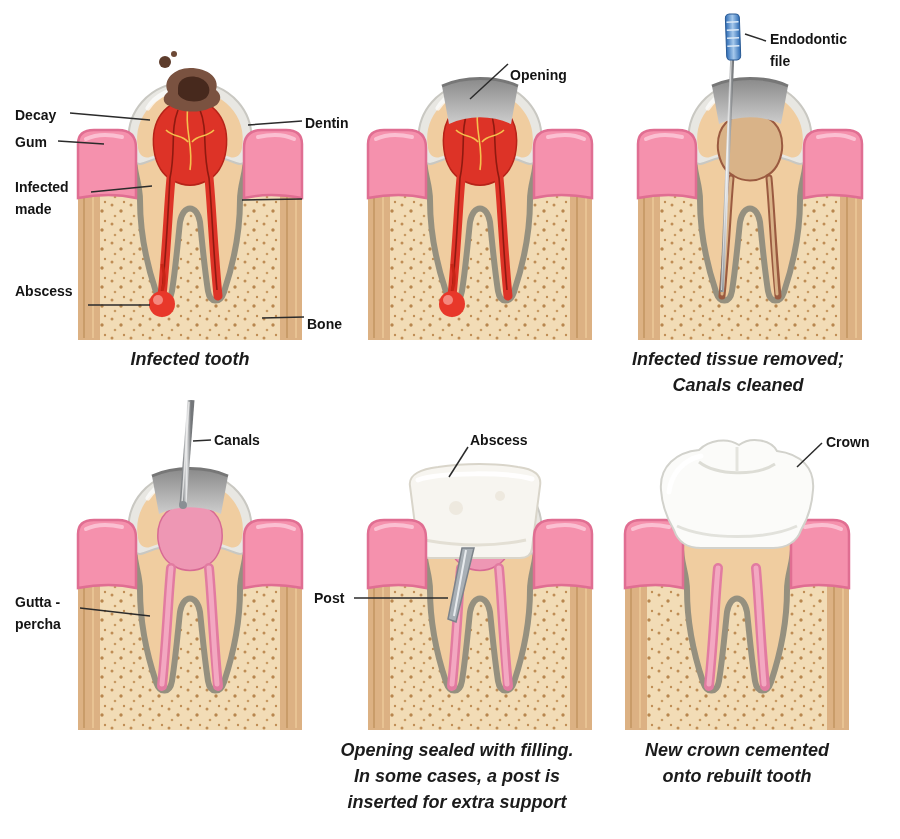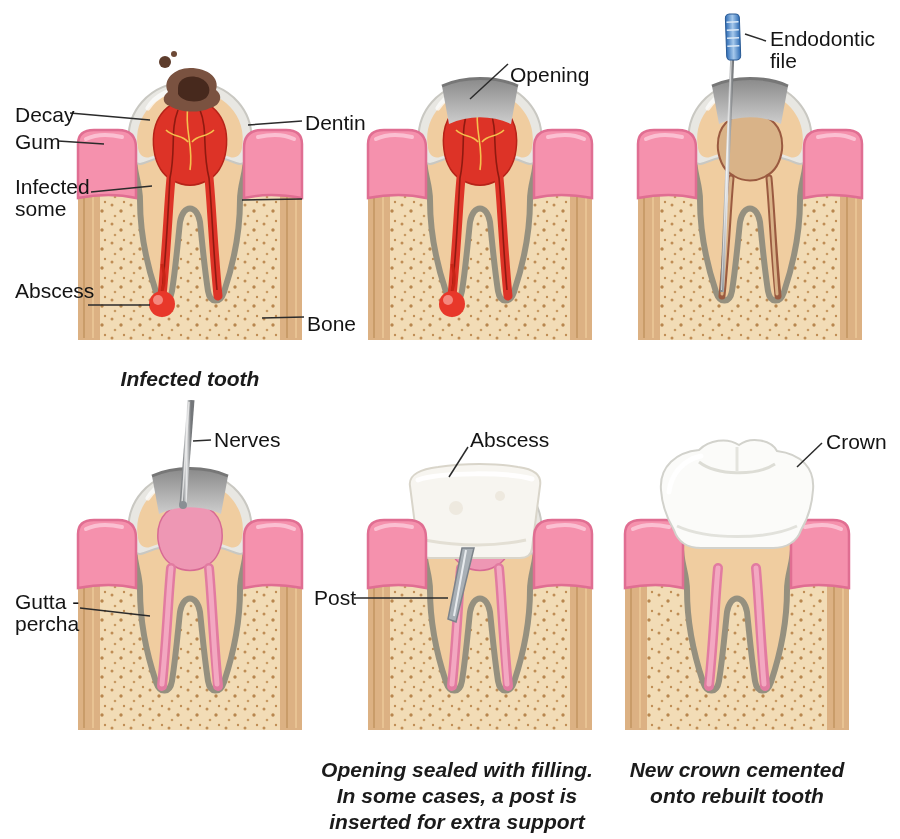--- a/index.html
+++ b/index.html
@@ -7,35 +7,35 @@
   body {
     background:#ffffff;
     font-family:"Liberation Sans", sans-serif;
     position:relative;
     overflow:hidden;
   }
   #stage { position:absolute; inset:0; background:#ffffff; }
   .art { position:absolute; }
   .label {
     position:absolute;
-    font-size:21px;
+    font-size:14px;
     line-height:22px;
     color:#141414;
     white-space:pre-line;
+    font-weight:bold;
   }
   .caption {
     position:absolute;
-    font-size:21px;
+    font-size:18px;
     line-height:26px;
     font-weight:700;
     font-style:italic;
     color:#1b1b1b;
     text-align:center;
     white-space:pre-line;
-    margin-top:20px;
   }
   #leaders { position:absolute; left:0; top:0; pointer-events:none; }
   #leaders line { stroke:#2b2b2b; stroke-width:1.5; }
 </style>
 </head>
 <body>
 
 <div id="stage">
 
   <svg width="0" height="0" style="position:absolute" aria-hidden="true">
@@ -250,39 +250,41 @@
     <line x1="211" y1="440" x2="193" y2="441"></line>
     <line x1="80" y1="608" x2="150" y2="616"></line>
     <line x1="468" y1="447" x2="449" y2="477"></line>
     <line x1="354" y1="598" x2="448" y2="598"></line>
     <line x1="822" y1="443" x2="797" y2="467"></line>
   </svg>
 
   <div class="label" style="left:15px;top:104px">Decay</div>
   <div class="label" style="left:15px;top:131px">Gum</div>
   <div class="label" style="left:15px;top:176px">Infected
-some</div>
+made</div>
   <div class="label" style="left:15px;top:280px">Abscess</div>
   <div class="label" style="left:305px;top:112px">Dentin</div>
   <div class="label" style="left:307px;top:313px">Bone</div>
 
   <div class="label" style="left:510px;top:64px">Opening</div>
 
   <div class="label" style="left:770px;top:28px">Endodontic
 file</div>
 
-  <div class="label" style="left:214px;top:429px">Nerves</div>
+  <div class="label" style="left:214px;top:429px">Canals</div>
   <div class="label" style="left:15px;top:591px">Gutta -
 percha</div>
 
   <div class="label" style="left:470px;top:429px">Abscess</div>
   <div class="label" style="left:314px;top:587px">Post</div>
 
   <div class="label" style="left:826px;top:431px">Crown</div>
 
   <div class="caption" style="left:40px;top:346px;width:300px">Infected tooth</div>
+  <div class="caption" style="left:588px;top:346px;width:300px">Infected tissue removed;
+Canals cleaned</div>
   <div class="caption" style="left:592px;top:737px;width:290px">New crown cemented
 onto rebuilt tooth</div>
   <div class="caption" style="left:312px;top:737px;width:290px">Opening sealed with filling.
 In some cases, a post is
 inserted for extra support</div>
 
 </div>
 
 </body></html>

